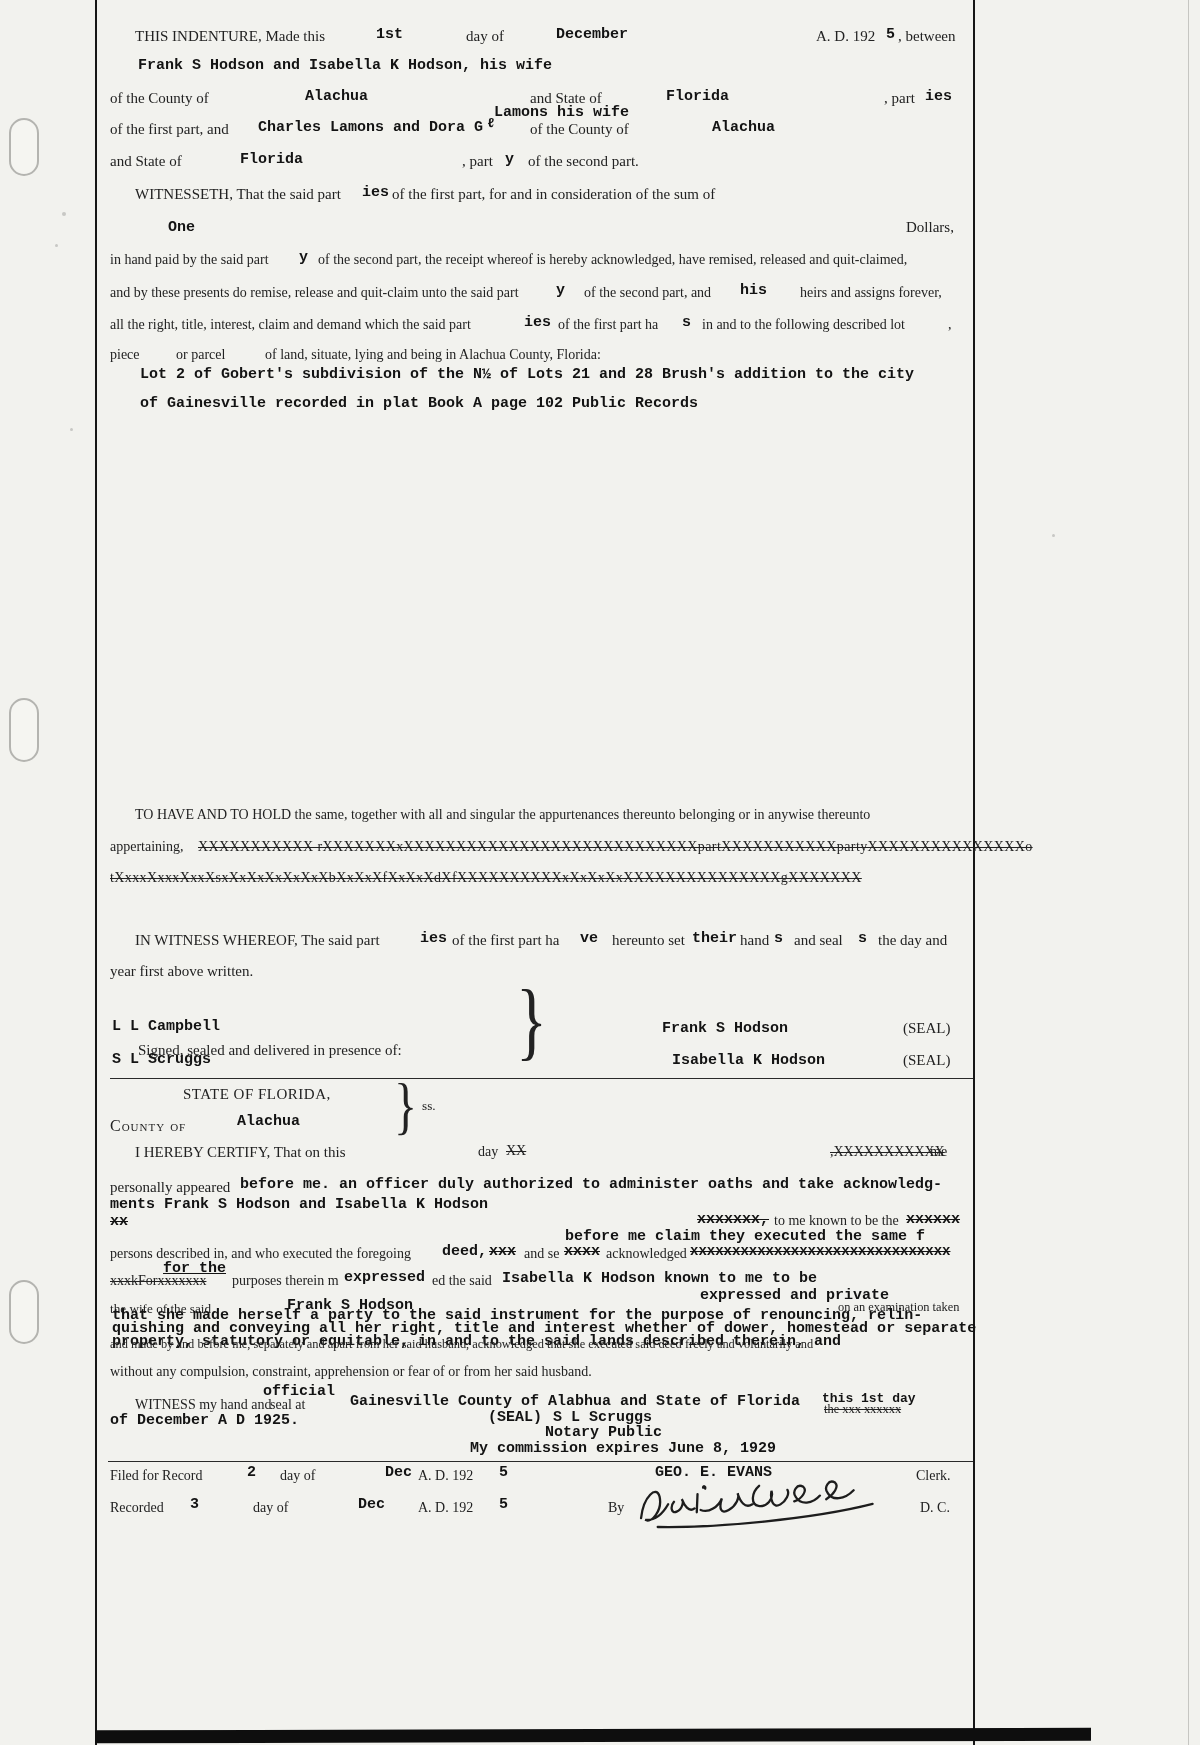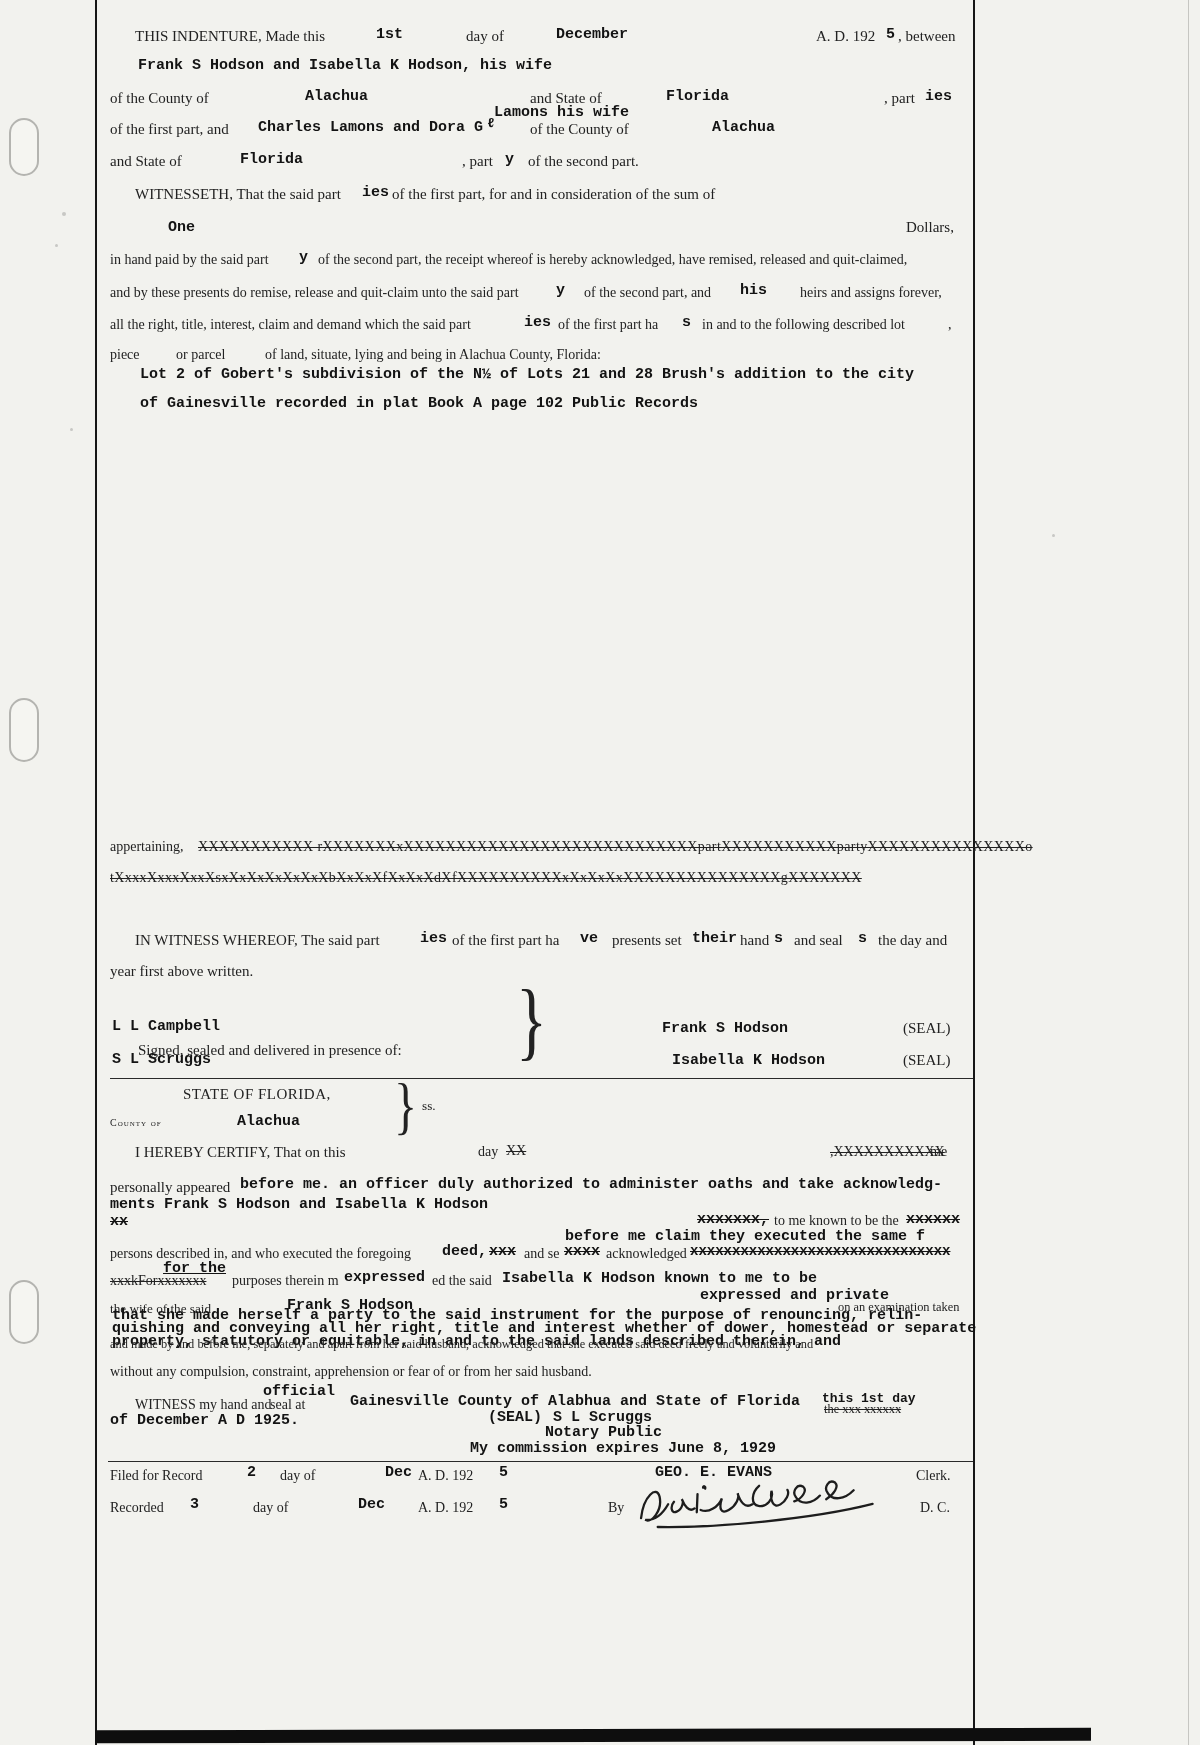--- a/index.html
+++ b/index.html
@@ -12,21 +12,21 @@
   }
   .abs { position:absolute; white-space:pre; line-height:1.15; }
   .p   { font-family:"Liberation Serif","DejaVu Serif",serif; font-size:15px; color:#222; }
   .p14 { font-size:14px; }
   .p13 { font-size:13.2px; }
   .p12 { font-size:12.4px; }
   .t   { font-family:"Liberation Mono","DejaVu Sans Mono",monospace; font-weight:700; font-size:15px; color:#131313; }
   .t13 { font-size:13px; }
   .struck { text-decoration:line-through; text-decoration-thickness:1.2px; }
   .ul  { text-decoration:underline; }
-  .smallcaps { font-variant:small-caps; letter-spacing:1px; font-size:10px; }
+  .smallcaps { font-variant:small-caps; letter-spacing:1px; font-size:16px; }
   .vline { position:absolute; top:0; bottom:0; background:#161616; }
   .hline { position:absolute; height:1.4px; background:#2a2a2a; }
   .brace { position:absolute; font-family:"Liberation Serif",serif; color:#222; line-height:0.9; transform:scaleX(.75); transform-origin:left top; }
   .hole { position:absolute; width:30px; border:2px solid #b4b4b0; border-radius:15px; background:#f5f5f1; }
   .speck { position:absolute; border-radius:50%; background:rgba(50,50,50,.22); }
   .bottombar { position:absolute; background:#0e0e0e; }
   svg.sig { position:absolute; overflow:visible; }
 </style>
 </head>
 <body>
@@ -102,29 +102,30 @@
   <span class="abs p p14" style="left:702px;top:317px;">in and to the following described lot</span>
   <span class="abs p p14" style="left:948px;top:317px;">,</span>
 
   <span class="abs p p14" style="left:110px;top:347px;">piece</span>
   <span class="abs p p14" style="left:176px;top:347px;">or parcel</span>
   <span class="abs p p14" style="left:265px;top:347px;">of land, situate, lying and being in Alachua County, Florida:</span>
 
   <span class="abs t" style="left:140px;top:366px;">Lot 2 of Gobert's subdivision of the N½ of Lots 21 and 28 Brush's addition to the city</span>
   <span class="abs t" style="left:140px;top:395px;">of Gainesville recorded in plat Book A page 102 Public Records</span>
 
+  <span class="abs p p14" style="left:135px;top:807px;">TO HAVE AND TO HOLD the same, together with all and singular the appurtenances thereunto belonging or in anywise thereunto</span>
   <span class="abs p p14" style="left:110px;top:839px;">appertaining,</span>
   <span class="abs p p14 struck" style="left:198px;top:839px;letter-spacing:.4px;">XXXXXXXXXXX rXXXXXXXxXXXXXXXXXXXXXXXXXXXXXXXXXXXXpartXXXXXXXXXXXpartyXXXXXXXXXXXXXXXo</span>
   <span class="abs p p14 struck" style="left:110px;top:870px;letter-spacing:.4px;">tXxxxXxxxXxxXsxXxXxXxXxXxXbXxXxXfXxXxXdXfXXXXXXXXXXxXxXxXxXXXXXXXXXXXXXXXgXXXXXXX</span>
 
   <span class="abs p" style="left:135px;top:932px;">IN WITNESS WHEREOF, The said part</span>
   <span class="abs t" style="left:420px;top:930px;">ies</span>
   <span class="abs p" style="left:452px;top:932px;">of the first part ha</span>
   <span class="abs t" style="left:580px;top:930px;">ve</span>
-  <span class="abs p" style="left:612px;top:932px;">presents set</span>
+  <span class="abs p" style="left:612px;top:932px;">hereunto set</span>
   <span class="abs t" style="left:692px;top:930px;">their</span>
   <span class="abs p" style="left:740px;top:932px;">hand</span>
   <span class="abs t" style="left:774px;top:930px;">s</span>
   <span class="abs p" style="left:794px;top:932px;">and seal</span>
   <span class="abs t" style="left:858px;top:930px;">s</span>
   <span class="abs p" style="left:878px;top:932px;">the day and</span>
   <span class="abs p" style="left:110px;top:963px;">year first above written.</span>
   <span class="abs p" style="left:138px;top:1042px;">Signed, sealed and delivered in presence of:</span>
 
   <span class="abs t" style="left:112px;top:1018px;">L L Campbell</span>

